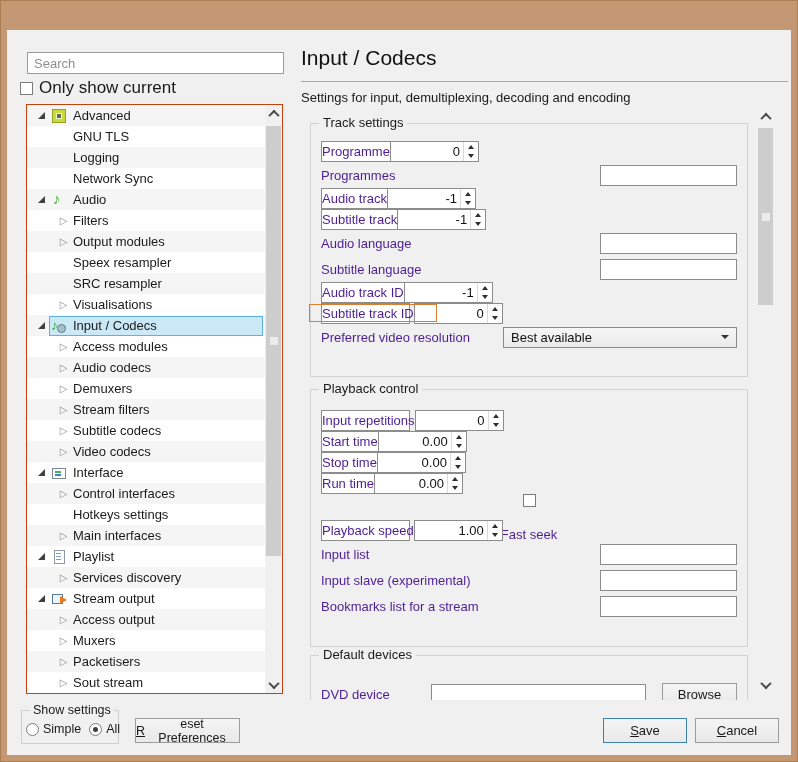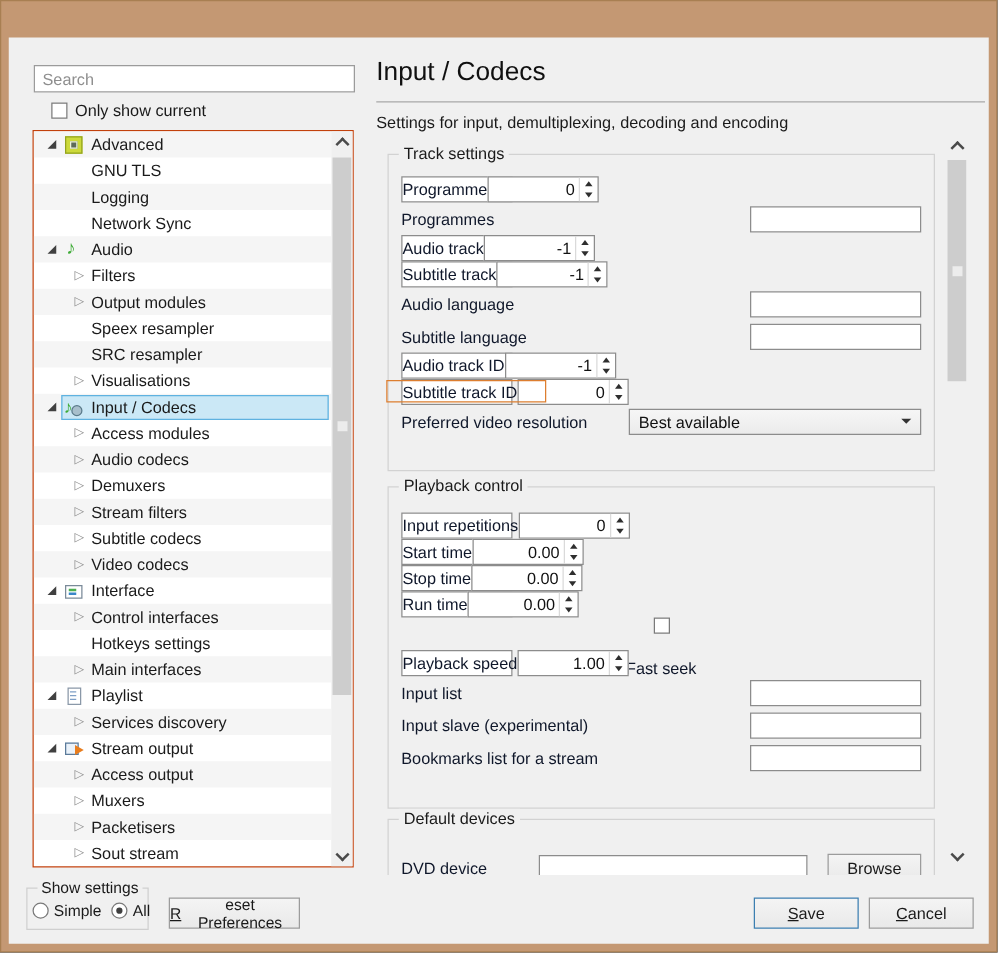--- a/index.html
+++ b/index.html
@@ -16,22 +16,22 @@
   .close-btn{position:absolute;right:8px;top:0;width:51px;height:27px;
     background:#c75050;border:1px solid #a83a3a;box-sizing:border-box;
     color:#fff;font-size:13px;font-weight:bold;text-align:center;line-height:24px;cursor:default;}
   
   .content{position:absolute;left:7px;right:7px;top:30px;bottom:7px;background:#f0f0f0;}
   
   .search{position:absolute;left:27px;top:52px;width:257px;height:22px;box-sizing:border-box;
     border:1px solid #9b9b9b;background:#fff;font-family:"Liberation Sans",sans-serif;
     font-size:13px;padding:0 6px;color:#222;outline:none;}
   .search::placeholder{color:#8e8e8e;}
-  .only-show{position:absolute;left:41px;top:80px;height:16px;display:flex;align-items:center;gap:6px;
-    font-size:13px;color:#1a1a1a;}
+  .only-show{position:absolute;left:20px;top:80px;height:16px;display:flex;align-items:center;gap:6px;
+    font-size:17px;color:#1a1a1a;}
   .cb{width:13px;height:13px;background:#fff;border:1px solid #7a7a7a;box-sizing:border-box;flex:none;}
   .tree{position:absolute;left:26px;top:104px;width:257px;height:590px;background:#fff;
     border:1px solid #c2410c;box-sizing:border-box;}
   .tree-rows{position:absolute;left:0;top:0;right:17px;bottom:0;overflow:hidden;}
   .trow{height:21px;display:flex;align-items:center;font-size:13px;color:#1a1a1a;padding-left:7px;}
   .trow:nth-child(odd){background:#f5f5f5;}
   .trow.l1{padding-left:29px;}
   .ar{width:15px;flex:none;display:flex;align-items:center;justify-content:center;}
   .ar.exp::before{content:'';width:0;height:0;border-bottom:7px solid #404040;border-left:7px solid transparent;}
   .ar.col{font-size:10px;color:#8f8f8f;line-height:1;}
@@ -83,21 +83,21 @@
   .subtitle{position:absolute;left:301px;top:90px;font-size:13px;color:#1a1a1a;text-align:center;}
   .scrollarea{position:absolute;left:301px;top:110px;width:465px;height:590px;overflow:hidden;}
   .group{position:absolute;left:9px;width:438px;border:1px solid #d2d2d2;box-sizing:border-box;}
   .gtitle{position:absolute;top:-9px;left:8px;background:#f0f0f0;padding:0 4px;font-size:13px;color:#1a1a1a;}
   #group-0{top:13px;height:254px;}
   #group-1{top:279px;height:258px;}
   #group-2{top:545px;height:90px;}
   .rows{position:absolute;left:10px;right:10px;}
   #group-0 .rows{top:17px;} #group-1 .rows{top:20px;} #group-2 .rows{top:25px;}
   .frow{height:26px;display:flex;align-items:center;position:relative;}
-  .flabel{flex:1;font-size:13px;color:#0f172a;white-space:nowrap;}
+  .flabel{flex:1;font-size:13px;color:#4c1d95;white-space:nowrap;}
   .tbox{width:137px;height:21px;background:#fff;border:1px solid #8c8c8c;box-sizing:border-box;
     font-size:13px;line-height:19px;padding:0 3px;flex:none;}
   .spin{width:89px;height:21px;background:#fff;border:1px solid #8c8c8c;box-sizing:border-box;
     display:flex;flex:none;}
   .sval{flex:1;text-align:right;padding-right:3px;font-size:13px;line-height:19px;color:#111;}
   .sbtns{width:14px;flex:none;display:flex;flex-direction:column;border-left:1px solid #dadada;}
   .sup,.sdn{flex:1;display:flex;align-items:center;justify-content:center;}
   .sup::after{content:'';width:0;height:0;border-left:3px solid transparent;border-right:3px solid transparent;border-bottom:4px solid #2e2e2e;}
   .sdn::after{content:'';width:0;height:0;border-left:3px solid transparent;border-right:3px solid transparent;border-top:4px solid #2e2e2e;}
   .sel{width:234px;height:21px;border:1px solid #8c8c8c;box-sizing:border-box;flex:none;
@@ -109,21 +109,21 @@
   .frow.browse .flabel{flex:none;width:110px;}
   .frow.browse .tbox{width:215px;}
   .frow.browse .btn{width:84px;height:22px;margin-left:16px;text-align:center;}
   .hl-box{position:absolute;left:-13px;right:-28px;top:0;bottom:1px;border:1px solid #dd7e2f;
     pointer-events:none;z-index:2;}
   
   .show-settings{position:absolute;left:21px;top:710px;width:98px;height:34px;
     border:1px solid #cfcfcf;box-sizing:border-box;}
   .ss-legend{position:absolute;top:-8px;left:8px;background:#f0f0f0;padding:0 3px;
     font-size:12.5px;color:#1a1a1a;white-space:nowrap;}
-  .radio-row{position:absolute;left:4px;top:11px;display:flex;align-items:flex-start;gap:4px;
+  .radio-row{position:absolute;left:4px;top:11px;display:flex;align-items:center;gap:4px;
     font-size:12.5px;color:#1a1a1a;white-space:nowrap;}
   .radio{width:13px;height:13px;border-radius:50%;background:#fff;border:1px solid #7a7a7a;
     box-sizing:border-box;position:relative;flex:none;}
   .radio.on::after{content:'';position:absolute;left:3px;top:3px;width:5px;height:5px;
     border-radius:50%;background:#3f3f3f;}
   .rlabel{margin-right:4px;}
   .btn{background:linear-gradient(#f4f4f4,#e9e9e9);border:1px solid #9c9c9c;box-sizing:border-box;
     font-family:"Liberation Sans",sans-serif;font-size:13px;color:#1a1a1a;
     display:flex;align-items:center;justify-content:center;padding:0;cursor:default;}
   .reset-btn{position:absolute;left:135px;top:718px;width:105px;height:25px;font-size:12.5px;}

